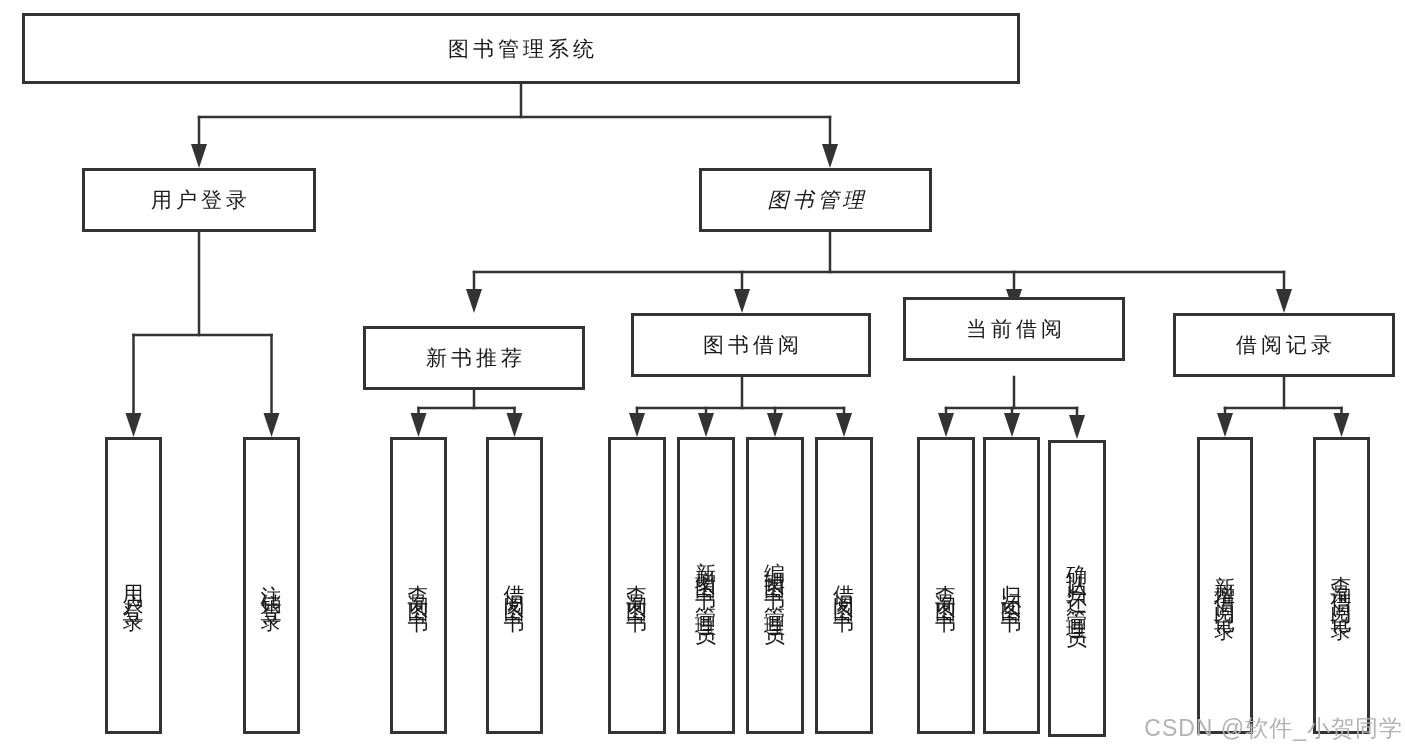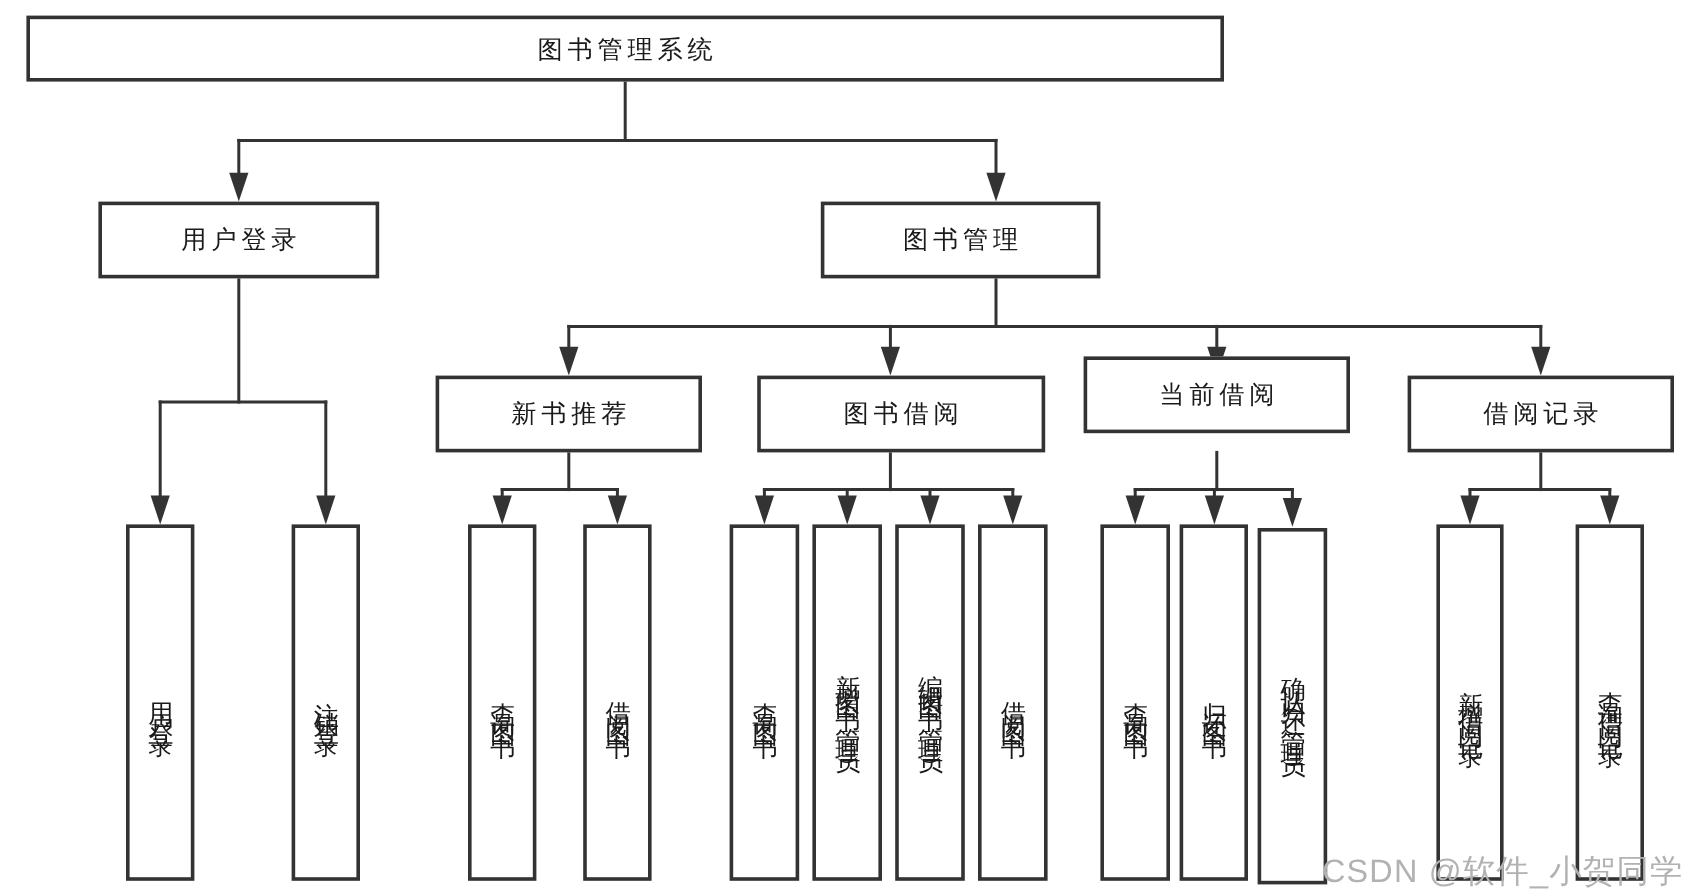--- a/index.html
+++ b/index.html
@@ -28,21 +28,21 @@
     writing-mode:vertical-rl;
     text-orientation:mixed;
     letter-spacing:9px;
     line-height:1.1;
     text-indent:0;
   }
   .vnode { letter-spacing:normal; text-indent:0; }
   .watermark {
     position:absolute;
     right:2px; bottom:3px;
-    font-size:27px;
+    font-size:23px;
     color:#b2b2b2;
     letter-spacing:1px;
     white-space:nowrap;
   }
 </style>
 </head>
 <body>
 
 <div class="canvas">
 
@@ -101,32 +101,32 @@
     <polygon points="1069,415 1085,415 1077,439"></polygon>
 
     <line x1="1284" y1="377" x2="1284" y2="408"></line>
     <line x1="1225" y1="408" x2="1341.5" y2="408"></line>
     <line x1="1225" y1="408" x2="1225" y2="415"></line>
     <polygon points="1217,413 1233,413 1225,437"></polygon>
     <line x1="1341.5" y1="408" x2="1341.5" y2="415"></line>
     <polygon points="1333.5,413 1349.5,413 1341.5,437"></polygon>
   </svg>
 
-  <div class="node" style="left:22px; top:13px; width:998px; height:55px;">
+  <div class="node" style="left:22px; top:13px; width:998px; height:71px;">
     <span>图书管理系统</span>
   </div>
 
   <div class="node" style="left:82px; top:168px; width:234px; height:64px;">
     <span>用户登录</span>
   </div>
-  <div class="node" style="left:684px; top:168px; width:233px; height:64px;">
+  <div class="node" style="left:699px; top:168px; width:233px; height:64px;font-style:italic;">
     <span>图书管理</span>
   </div>
 
-  <div class="node" style="left:363px; top:313px; width:222px; height:64px;">
+  <div class="node" style="left:363px; top:326px; width:222px; height:64px;">
     <span>新书推荐</span>
   </div>
   <div class="node" style="left:631px; top:313px; width:240px; height:64px;">
     <span>图书借阅</span>
   </div>
   <div class="node" style="left:903px; top:297px; width:222px; height:64px;">
     <span>当前借阅</span>
   </div>
   <div class="node" style="left:1173px; top:313px; width:222px; height:64px;">
     <span>借阅记录</span>

